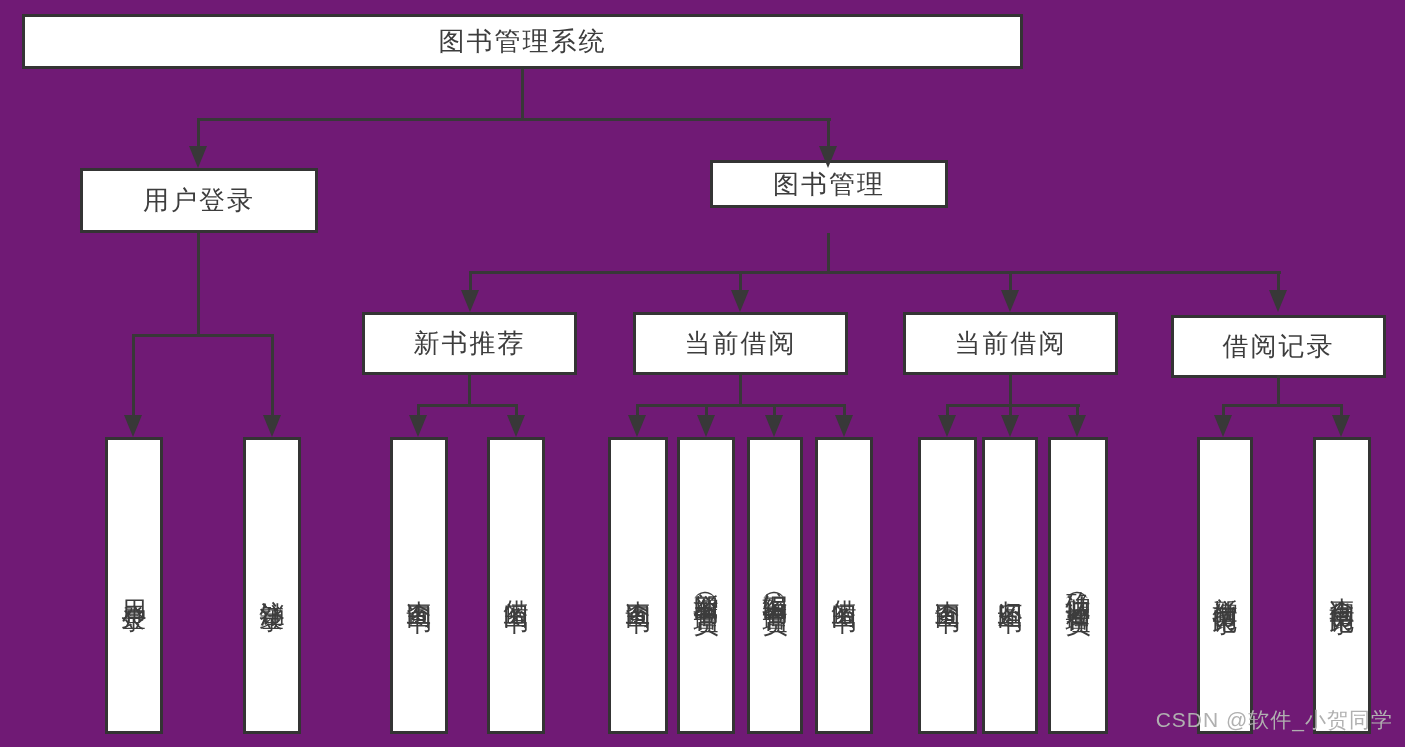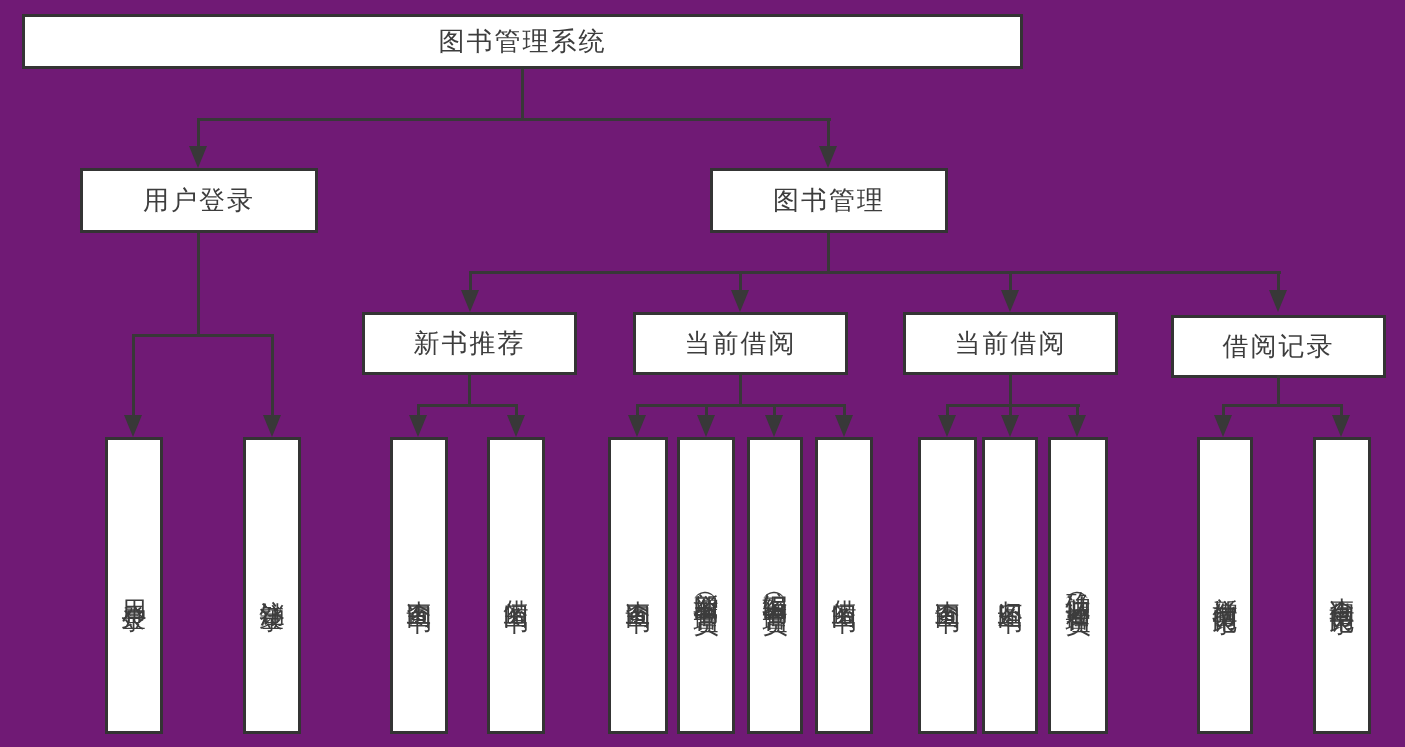--- a/index.html
+++ b/index.html
@@ -30,21 +30,21 @@
 </style>
 </head>
 <body>
 
 <div class="canvas">
 
   <div class="node" style="left:22px;top:14px;width:1001px;height:55px;">图书管理系统</div>
 
   <div class="node" style="left:80px;top:168px;width:238px;height:65px;">用户登录</div>
 
-  <div class="node" style="left:710px;top:168px;width:238px;height:65px;">图书管理</div>
+  <div class="node" style="left:710px;top:160px;width:238px;height:48px;">图书管理</div>
 
   <div class="node" style="left:362px;top:312px;width:215px;height:63px;">新书推荐</div>
 
   <div class="node" style="left:633px;top:312px;width:215px;height:63px;">当前借阅</div>
 
   <div class="node" style="left:903px;top:312px;width:215px;height:63px;">当前借阅</div>
 
   <div class="node" style="left:1171px;top:315px;width:215px;height:63px;">借阅记录</div>
 
   <div class="node leaf" style="left:105px;top:437px;width:58px;height:297px;">用户登录</div>
@@ -117,14 +117,15 @@
   <div class="lnv" style="left:1076px;top:404px;height:13px;"></div>
   <div class="ah" style="left:1068px;top:415px;"></div>
 
   <div class="lnv" style="left:1277px;top:375px;height:32px;"></div>
   <div class="lnh" style="left:1222px;top:404px;width:121px;"></div>
   <div class="lnv" style="left:1222px;top:404px;height:13px;"></div>
   <div class="ah" style="left:1214px;top:415px;"></div>
   <div class="lnv" style="left:1340px;top:404px;height:13px;"></div>
   <div class="ah" style="left:1332px;top:415px;"></div>
 
+  <div class="watermark">CSDN @软件_小贺同学</div>
 
 </div>
 
 </body></html>

